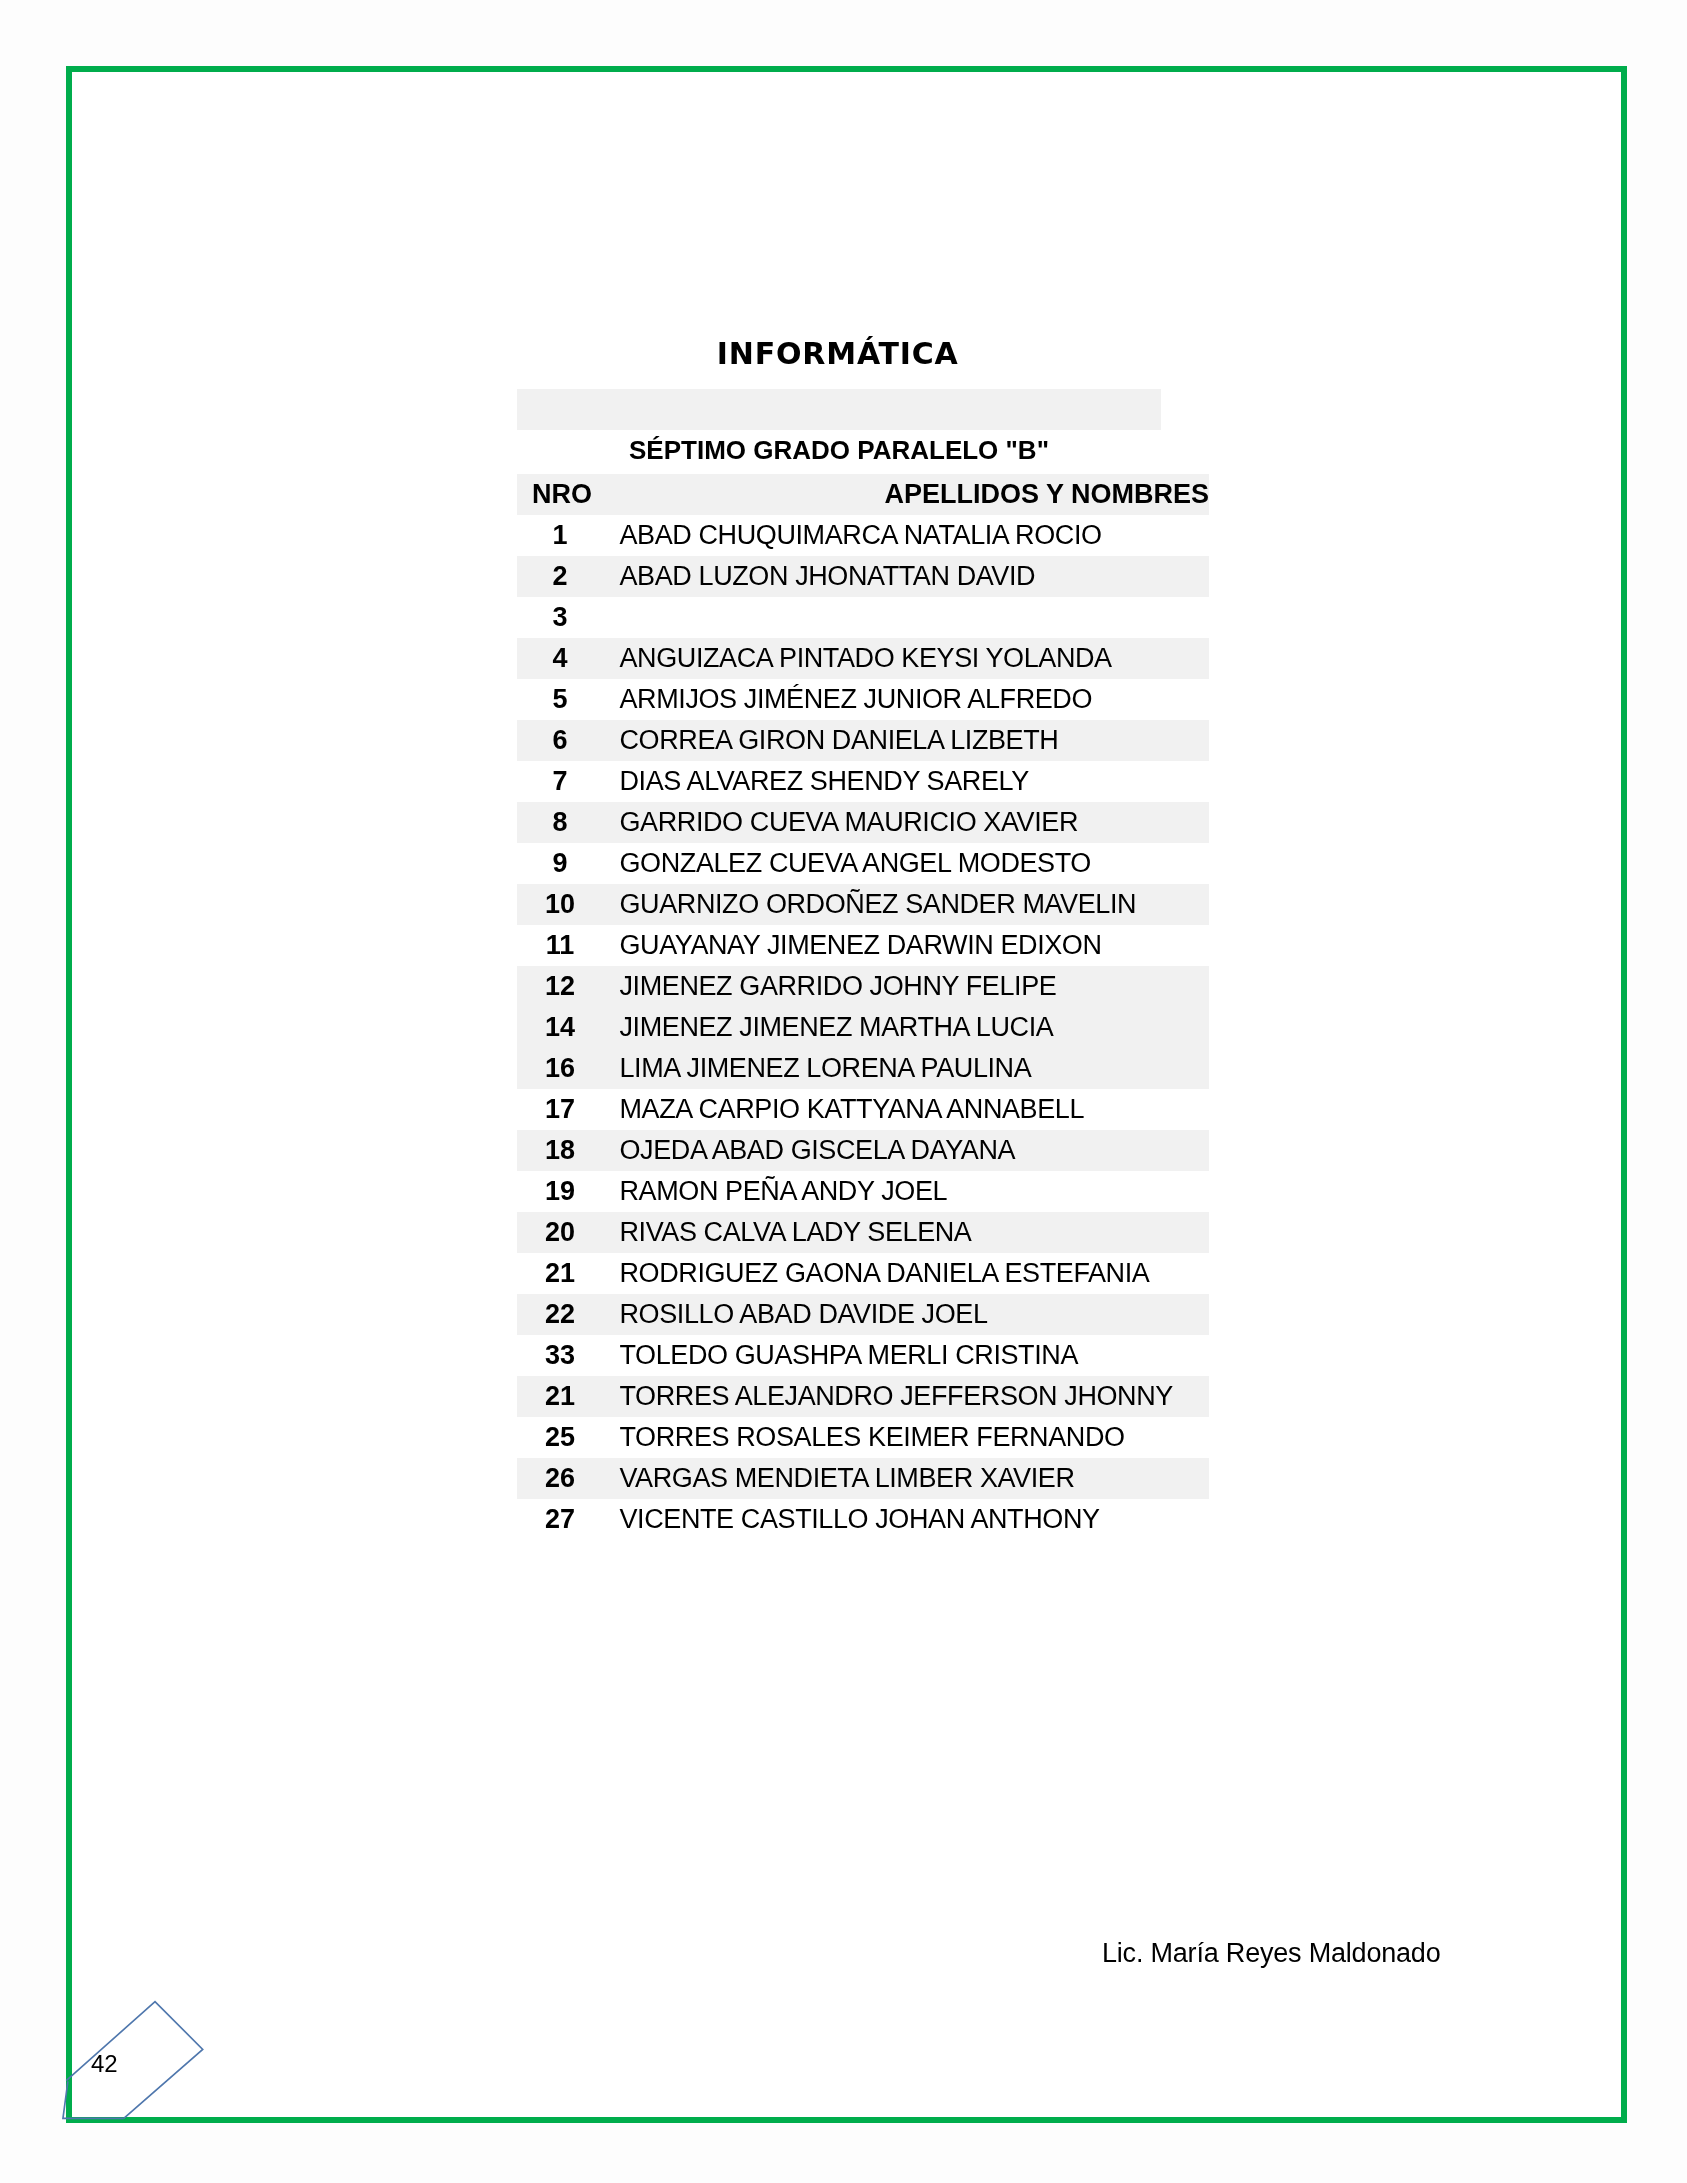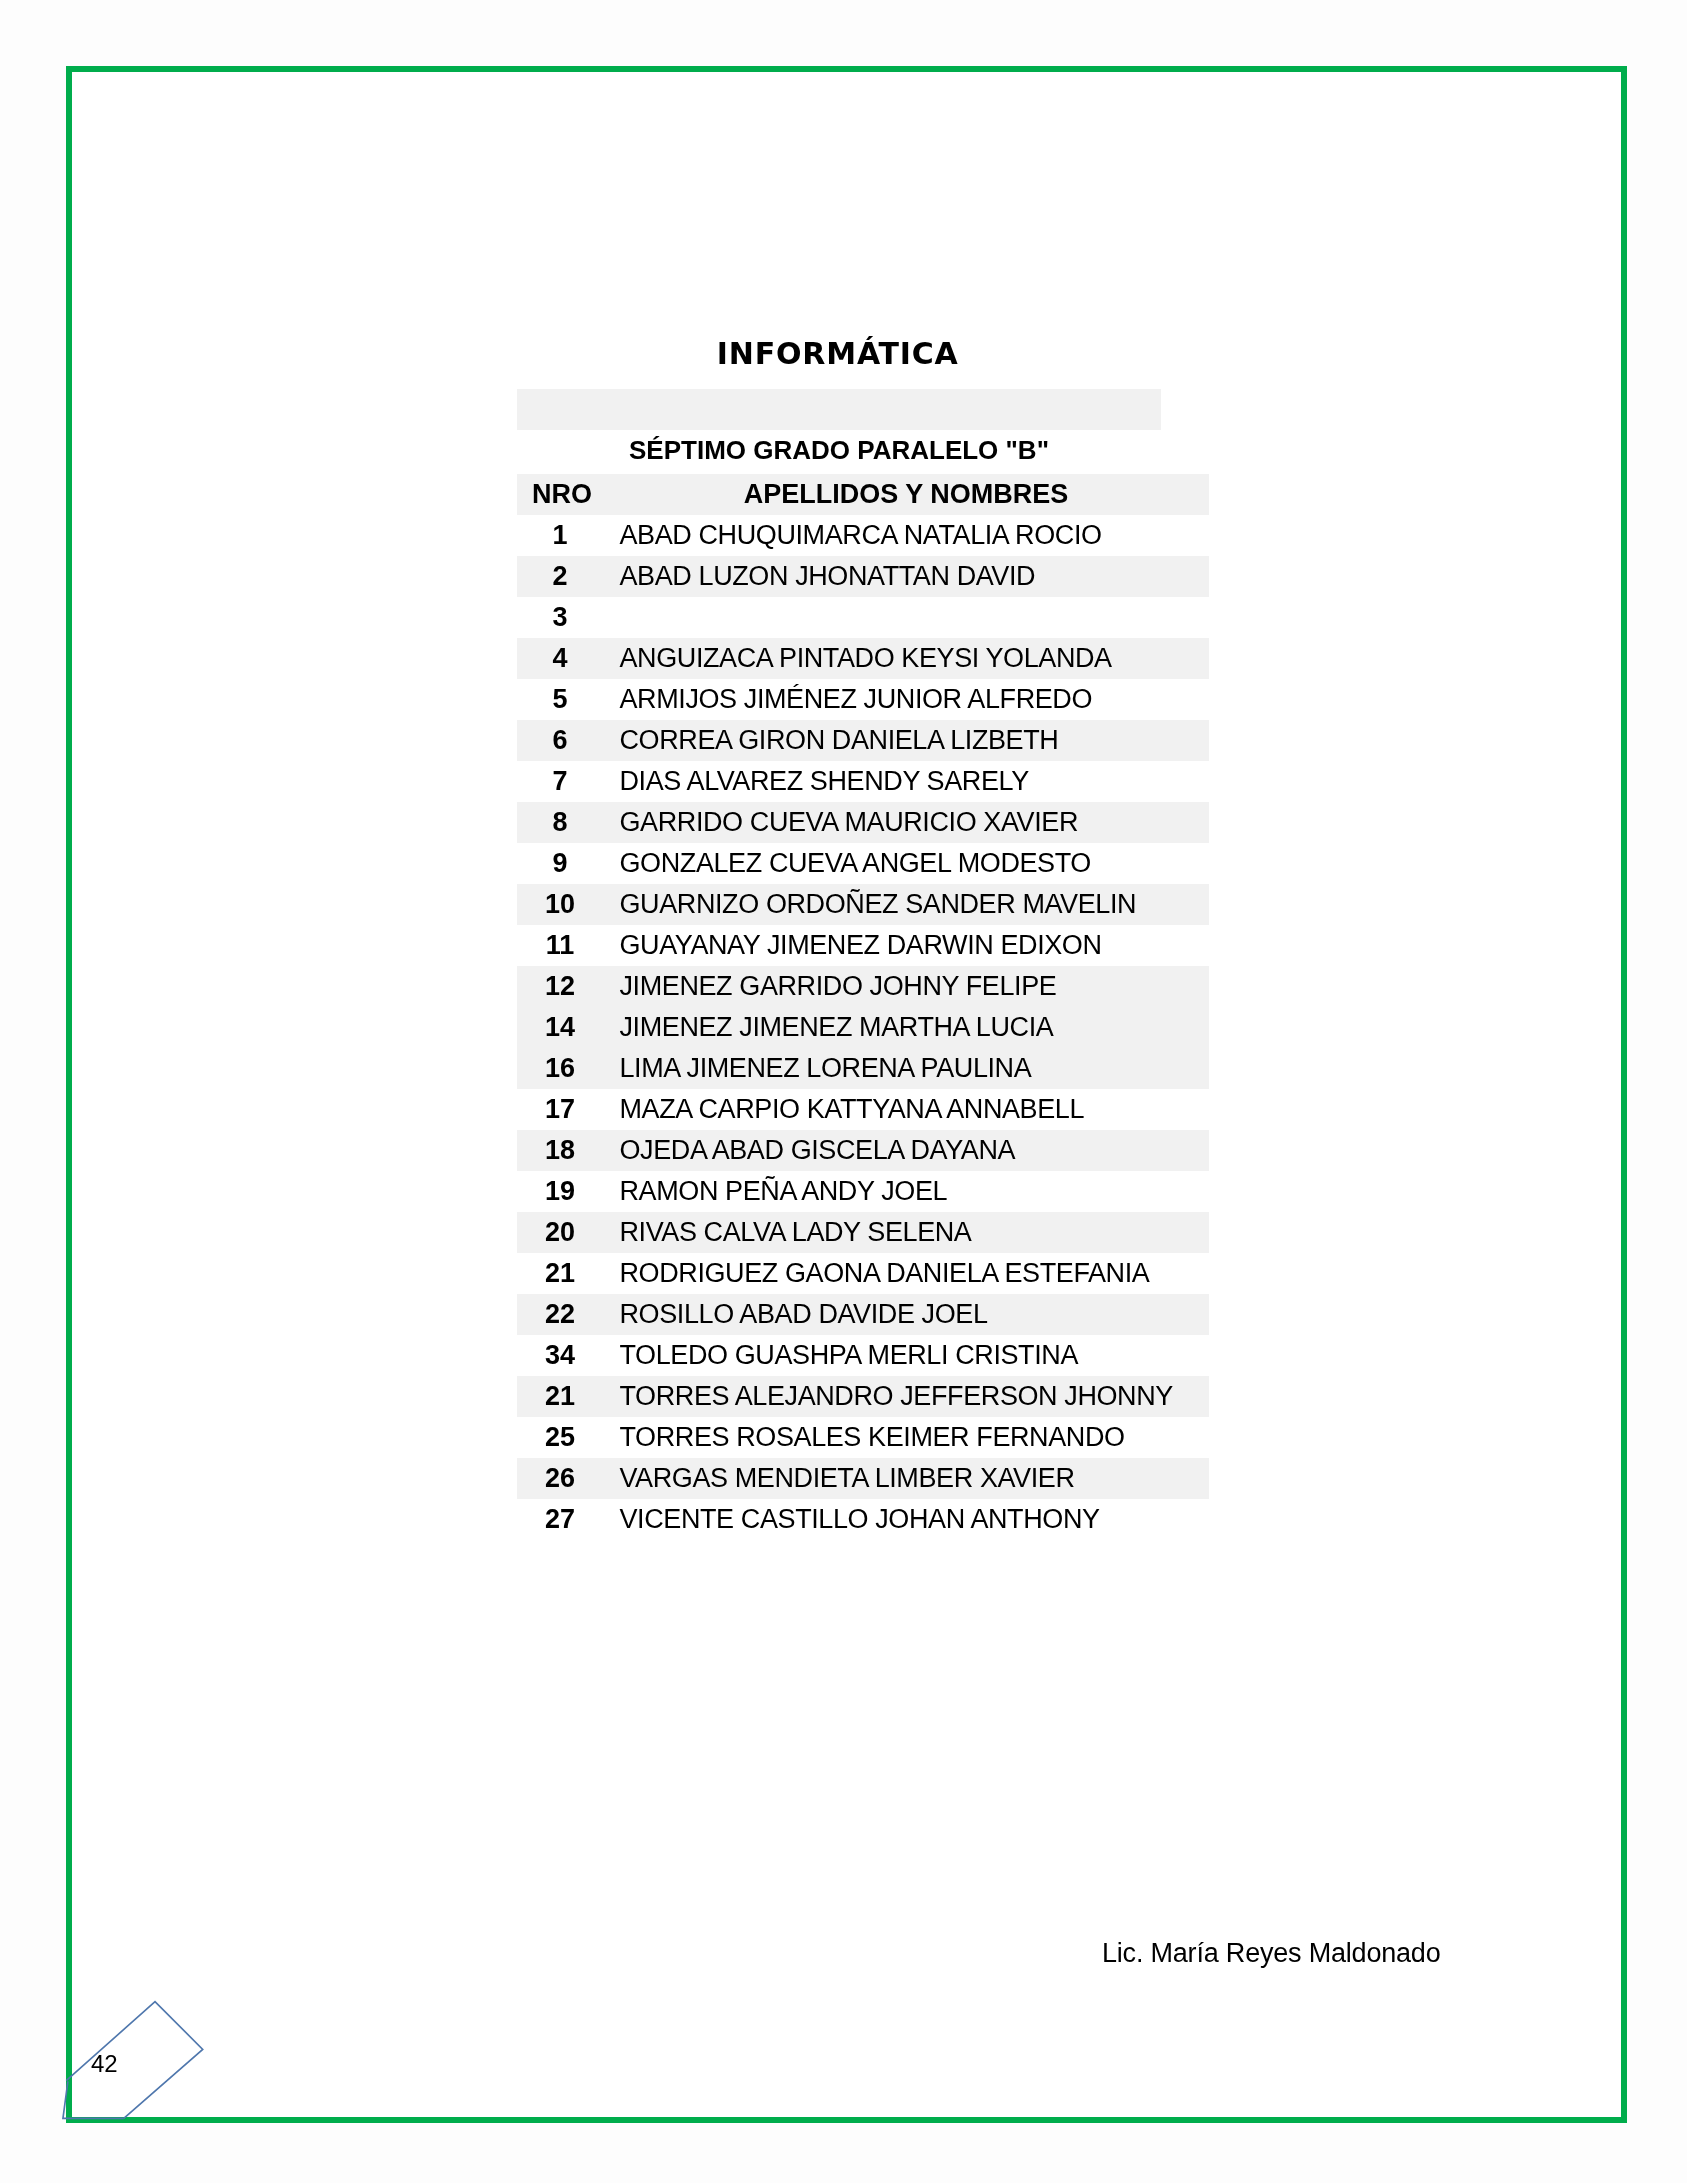--- a/index.html
+++ b/index.html
@@ -21,21 +21,21 @@
   .subtitle {
     position:absolute; left:517px; width:644px; top:430px; height:41px; line-height:41px;
     text-align:center; font-weight:bold; font-size:26px;
   }
   .table { position:absolute; left:517px; top:474px; width:692px; }
   .row { height:41px; display:flex; align-items:center; font-size:27px; }
   .row.shaded { background:#f1f1f1; }
   .row.header { font-weight:bold; background:#f1f1f1; }
   .cell-nro { width:86px; text-align:center; font-weight:bold; }
   .cell-name { padding-left:16.5px; white-space:nowrap; letter-spacing:-0.4px; }
-  .row.header .cell-name { padding-left:0; width:606px; text-align:center; letter-spacing:0; }
+  .row.header .cell-name { padding-left:0; width:606px; text-align:right; letter-spacing:0; }
   .row.header .cell-nro { width:86px; text-align:left; padding-left:15px; box-sizing:border-box; }
   .page-number { position:absolute; left:91px; top:2050px; font-size:24px; }
   .footer-author { position:absolute; left:1102px; top:1938px; font-size:27px; letter-spacing:-0.2px; }
   .corner-shape { position:absolute; left:58px; top:1977px; }
 </style>
 </head>
 <body>
 
 <div class="page-frame"></div>
 
@@ -123,21 +123,21 @@
     </div>
     <div class="row">
       <div class="cell-nro">21</div>
       <div class="cell-name">RODRIGUEZ GAONA DANIELA ESTEFANIA</div>
     </div>
     <div class="row shaded">
       <div class="cell-nro">22</div>
       <div class="cell-name">ROSILLO ABAD DAVIDE JOEL</div>
     </div>
     <div class="row">
-      <div class="cell-nro">34</div>
+      <div class="cell-nro">33</div>
       <div class="cell-name">TOLEDO GUASHPA MERLI CRISTINA</div>
     </div>
     <div class="row shaded">
       <div class="cell-nro">21</div>
       <div class="cell-name">TORRES ALEJANDRO JEFFERSON JHONNY</div>
     </div>
     <div class="row">
       <div class="cell-nro">25</div>
       <div class="cell-name">TORRES ROSALES KEIMER FERNANDO</div>
     </div>

